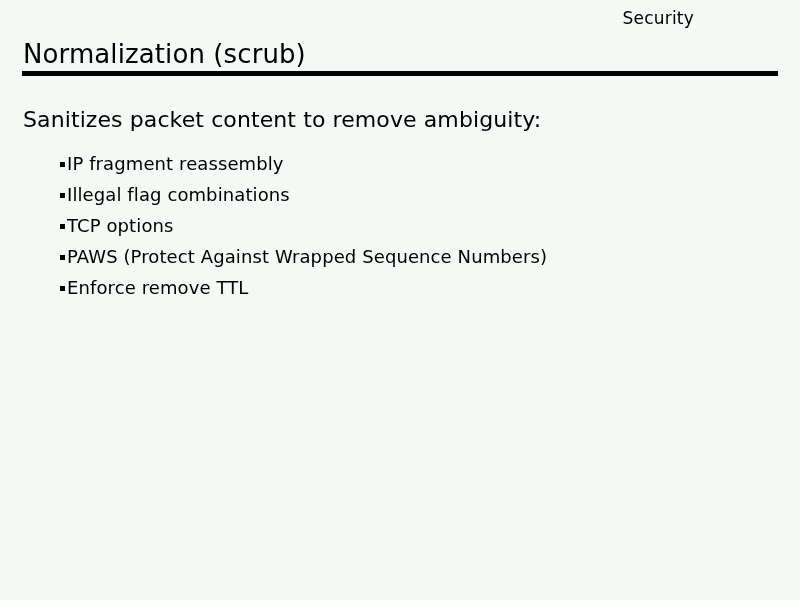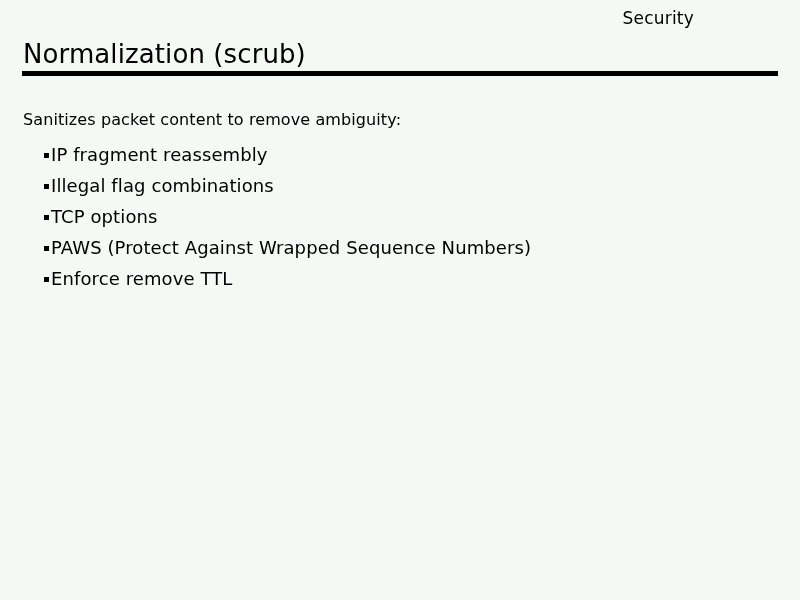--- a/index.html
+++ b/index.html
@@ -54,30 +54,30 @@
 
   
   .slide-body {
     position: absolute;
     left: 23px;
     top: 108px;
     width: 760px;
   }
 
   .lead-line {
-    font-size: 16px;
+    font-size: 22px;
     line-height: 24px;
     letter-spacing: 0.1px;
     white-space: nowrap;
     margin: 0 0 7px 0;
   }
 
   .bullet-list {
     list-style: none;
-    margin: 0;
+    margin: 16px;
     padding: 0;
   }
 
   .bullet-item {
     position: relative;
     padding-left: 28px;
     font-size: 18px;
     line-height: 31px;
     letter-spacing: 0.1px;
     white-space: nowrap;

